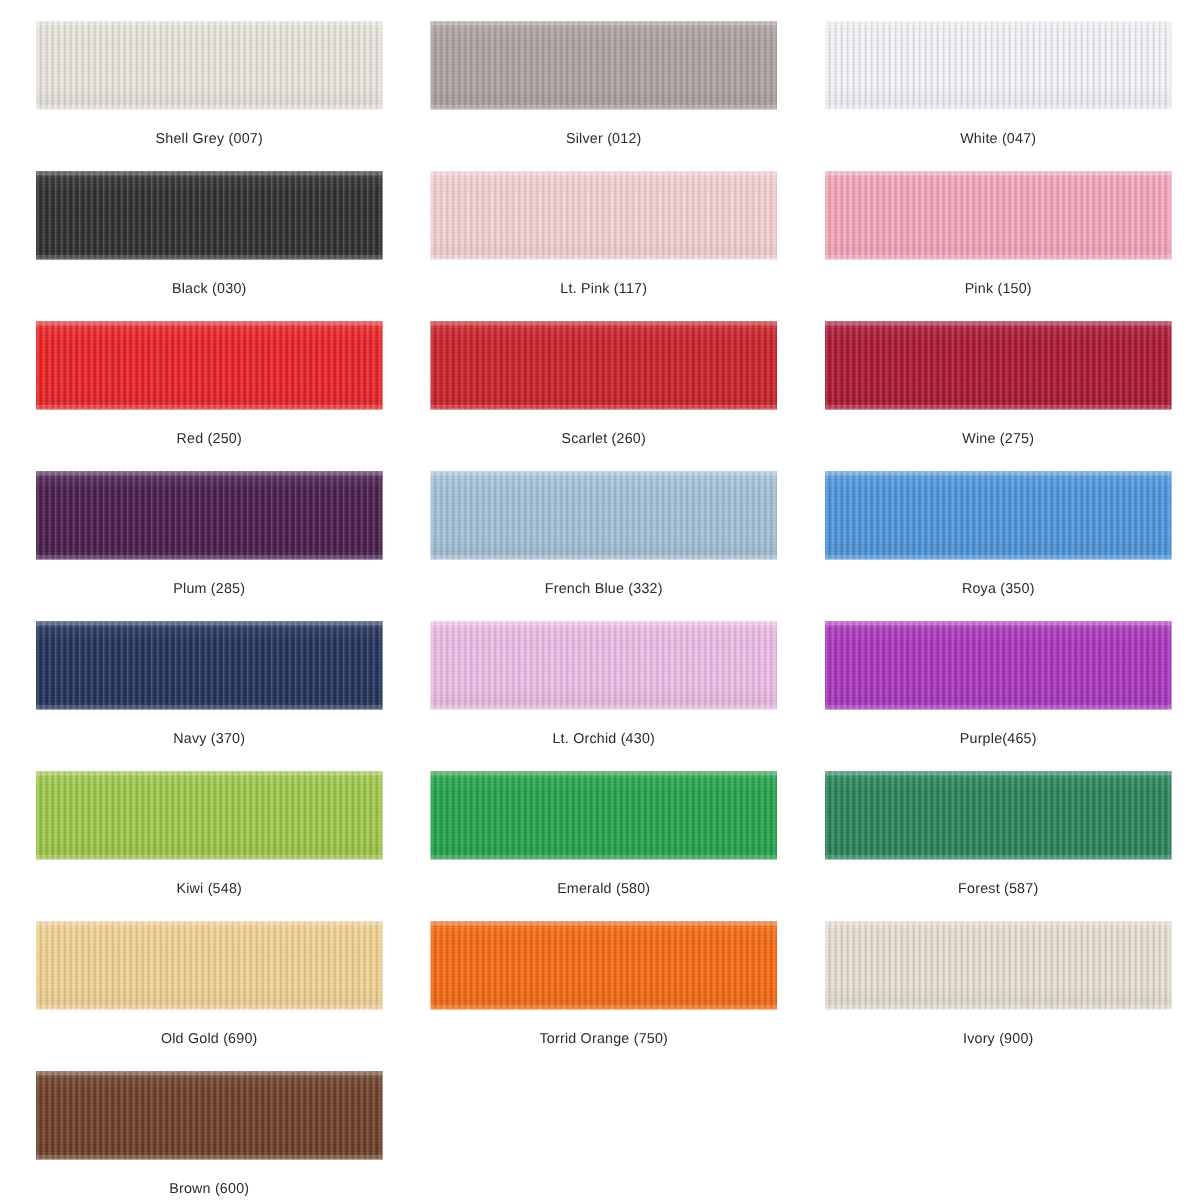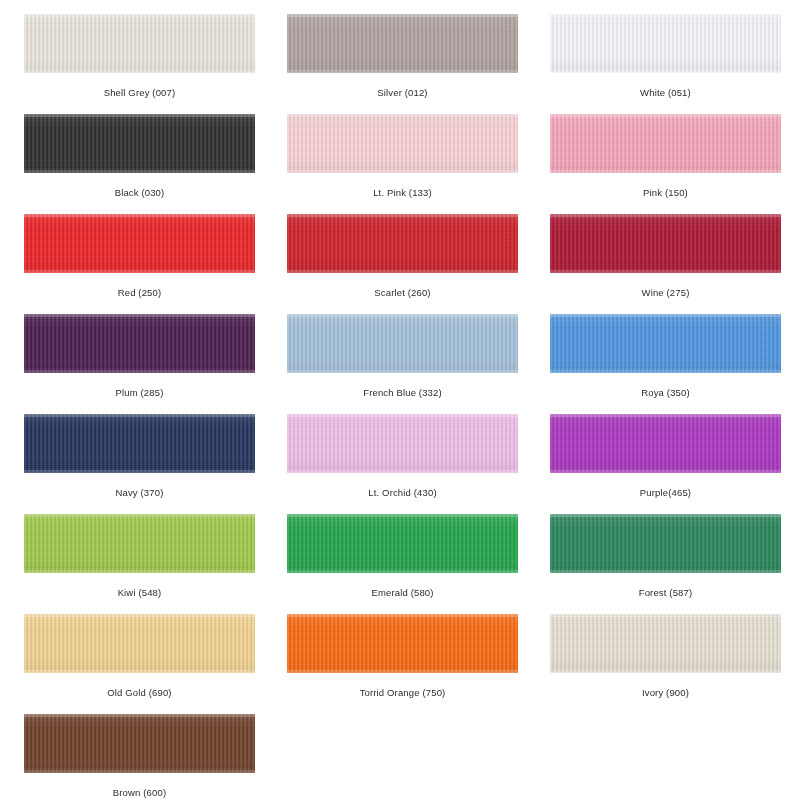--- a/index.html
+++ b/index.html
@@ -128,39 +128,39 @@
       </div>
       <div class="swatch-label">Silver (012)</div>
     </div>
     <div class="swatch-cell">
       <div class="ribbon" style="background-color: rgb(246, 245, 251);">
         <div class="ribs"></div>
         <div class="weave"></div>
         <div class="selvedge-top"></div>
         <div class="selvedge-bottom"></div>
       </div>
-      <div class="swatch-label">White (051)</div>
+      <div class="swatch-label">White (047)</div>
     </div>
     <div class="swatch-cell">
       <div class="ribbon" style="background-color: rgb(47, 47, 47);">
         <div class="ribs"></div>
         <div class="weave"></div>
         <div class="selvedge-top"></div>
         <div class="selvedge-bottom"></div>
       </div>
       <div class="swatch-label">Black (030)</div>
     </div>
     <div class="swatch-cell">
       <div class="ribbon" style="background-color: rgb(248, 211, 214);">
         <div class="ribs"></div>
         <div class="weave"></div>
         <div class="selvedge-top"></div>
         <div class="selvedge-bottom"></div>
       </div>
-      <div class="swatch-label">Lt. Pink (133)</div>
+      <div class="swatch-label">Lt. Pink (117)</div>
     </div>
     <div class="swatch-cell">
       <div class="ribbon" style="background-color: rgb(246, 168, 187);">
         <div class="ribs"></div>
         <div class="weave"></div>
         <div class="selvedge-top"></div>
         <div class="selvedge-bottom"></div>
       </div>
       <div class="swatch-label">Pink (150)</div>
     </div>

